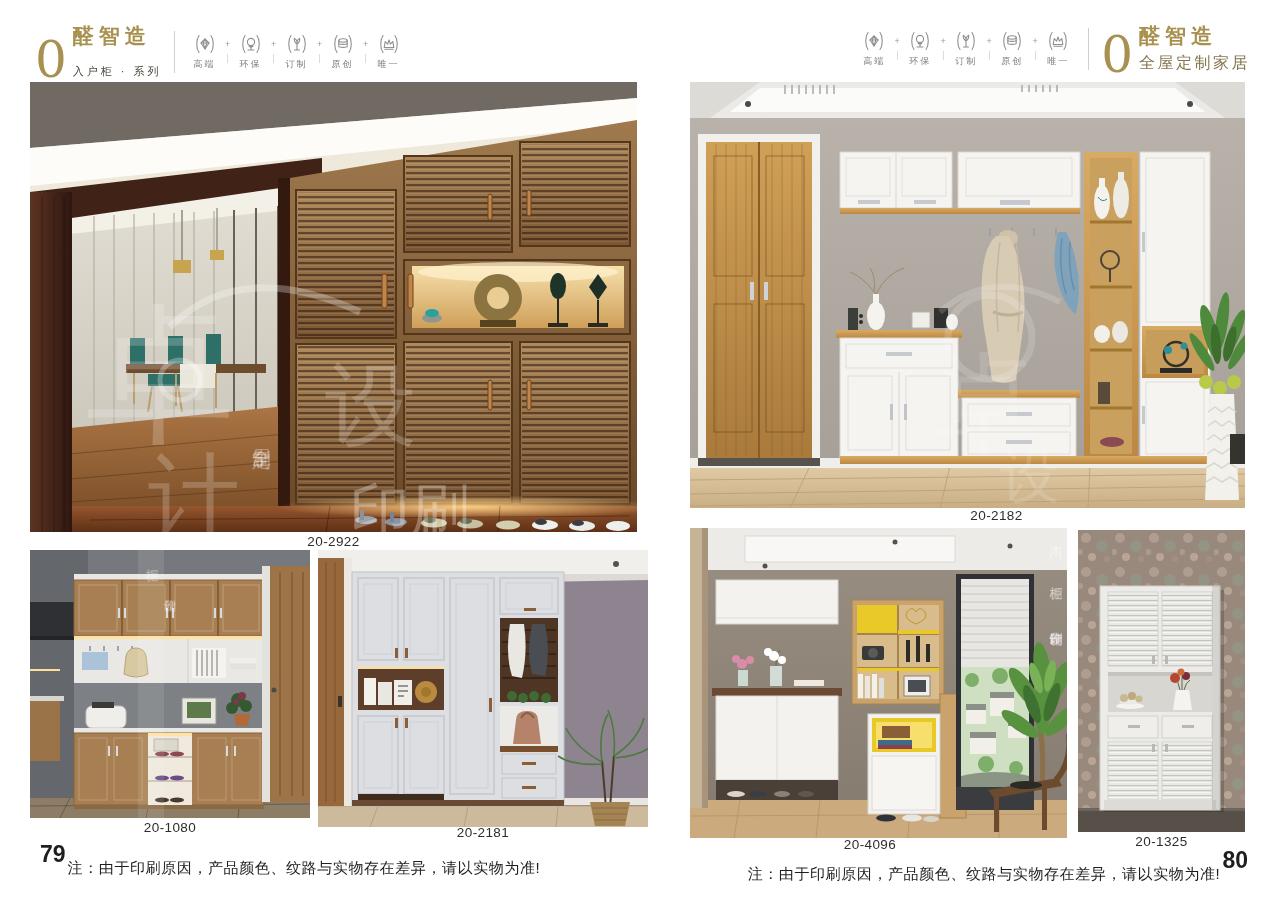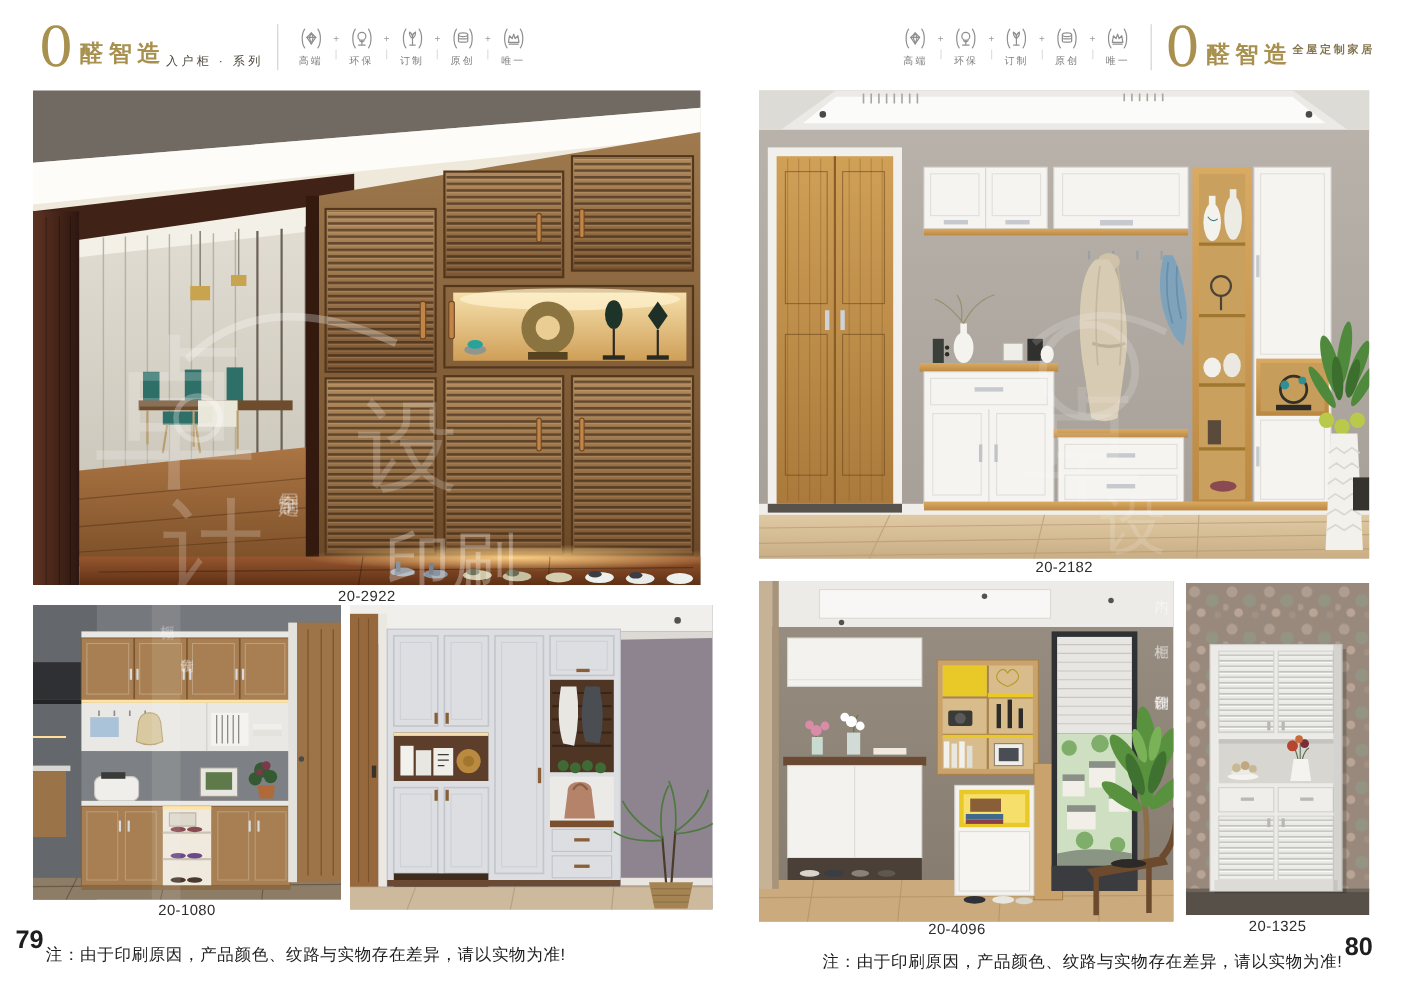--- a/index.html
+++ b/index.html
@@ -4,40 +4,40 @@
 <style>
   html,body{margin:0;padding:0;background:#ffffff;}
   body{width:1280px;height:907px;position:relative;font-family:"Liberation Sans","DejaVu Sans",sans-serif;overflow:hidden;}
   .page{position:absolute;inset:0;background:#fff;}
   
   .hdr{position:absolute;display:flex;align-items:center;gap:12px;}
   .hdr-left{left:35px;top:22px;}
   .hdr-right{right:30px;top:22px;}
   .logo{display:flex;align-items:flex-end;gap:6px;}
   .zero{font-family:"DejaVu Serif","Liberation Serif",serif;font-size:50px;line-height:0.85;color:#a8904e;font-weight:400;}
-  .logo-txt{display:flex;padding-bottom:2px;}
+  .logo-txt{display:flex;flex-direction:column;padding-bottom:2px;}
   .brand{font-size:21px;letter-spacing:5px;color:#a8904e;font-weight:700;}
   .series{font-size:11px;letter-spacing:3px;color:#4d473c;margin-top:14px;}
-  .tagline{font-size:10px;letter-spacing:2.5px;color:#857throw;color:#85754e;margin-top:3px;font-weight:bold;}
+  .tagline{font-size:16px;letter-spacing:2.5px;color:#857throw;color:#85754e;margin-top:3px;}
   .hdr-div{width:1px;height:42px;background:#cfcfcf;}
   .badges{display:flex;align-items:flex-start;}
   .badge{display:flex;flex-direction:column;align-items:center;width:36px;}
   .bic{width:22px;height:22px;}
   .bic *{fill:none;stroke:#8f8f8f;stroke-width:1.1;stroke-linecap:round;stroke-linejoin:round;}
   .badge-lb{font-size:9px;color:#7d7d7d;letter-spacing:2px;margin-top:3px;white-space:nowrap;}
   .sep{display:flex;flex-direction:column;align-items:center;width:10px;}
   .plus{font-size:9px;color:#9a9a9a;margin-top:7px;line-height:1;}
   .sep::after{content:"";width:1px;height:9px;background:#dcdcdc;margin-top:5px;}
   
   .photo{position:absolute;margin:0;padding:0;overflow:hidden;}
   .photo svg{display:block;width:100%;height:100%;}
   .caption{position:absolute;text-align:center;font-size:13.5px;color:#2d2d2d;letter-spacing:0.4px;}
   
   .footer{position:absolute;display:flex;align-items:flex-start;}
-  .footer-left{left:14px;top:843px;justify-content:space-between;}
+  .footer-left{left:40px;top:843px;justify-content:space-between;}
   .footer-right{right:32px;top:849px;}
   .pagenum{font-size:23px;font-weight:700;color:#1e1e1e;line-height:1;}
   .note{font-size:15px;color:#1e1e1e;letter-spacing:0.6px;margin-top:16px;padding:0 2px;}
   .wmv{writing-mode:vertical-rl;}
 </style>
 </head>
 <body>
 
 <div class="page">
 
@@ -591,20 +591,21 @@
           <path d="M296,208 q28,-2 40,-14"></path>
     </g>
     <path d="M272,252 h40 l-5,24 h-30 z" fill="#a58454"></path>
     <g stroke="#8a6c40" stroke-width="1">
           <line x1="274" y1="258" x2="310" y2="258"></line>
           <line x1="275" y1="264" x2="309" y2="264"></line>
           <line x1="276" y1="270" x2="308" y2="270"></line>
         </g>
   </svg>
   </figure>
+  <div class="caption" style="left:318px;top:825px;width:330px;">20-2181</div>
 
   <figure class="photo" style="left:690px;top:82px;width:555px;height:426px;">
   <svg viewBox="0 0 555 426" preserveAspectRatio="none">
     <defs>
       <linearGradient id="g82wall" x1="0" y1="0" x2="0" y2="1">
             <stop offset="0" stop-color="#bab4ac"></stop>
             <stop offset="1" stop-color="#a49e96"></stop>
           </linearGradient>
       <linearGradient id="g82oak" x1="0" y1="0" x2="0" y2="1">
             <stop offset="0" stop-color="#d9aa62"></stop>
@@ -793,21 +794,21 @@
           <path d="M516,400 l8,-5 8,5 8,-5 8,5"></path>
     </g>
     <rect x="540" y="352" width="15" height="30" fill="#35332e"></rect>
 
     <circle cx="300" cy="255" r="42" stroke="rgba(255,255,255,0.16)" stroke-width="7" fill="none"></circle>
     <path d="M250,230 q50,-45 120,-10" stroke="rgba(255,255,255,0.16)" stroke-width="6" fill="none"></path>
     <text x="240" y="360" font-size="110" fill="rgba(255,255,255,0.13)">卓</text>
     <text x="310" y="415" font-size="60" fill="rgba(255,255,255,0.14)">设</text>
   </svg>
   </figure>
-  <div class="caption" style="left:690px;top:508px;width:555px;">20-2182</div>
+  <div class="caption" style="left:719px;top:508px;width:555px;">20-2182</div>
 
   <figure class="photo" style="left:690px;top:528px;width:377px;height:310px;">
   <svg viewBox="0 0 377 310" preserveAspectRatio="none">
     <defs>
       <linearGradient id="g83wall" x1="0" y1="0" x2="0" y2="1">
             <stop offset="0" stop-color="#9a8f83"></stop>
             <stop offset="1" stop-color="#847a6e"></stop>
           </linearGradient>
     </defs>
     <rect width="377" height="310" fill="url(#g83wall)"></rect>

